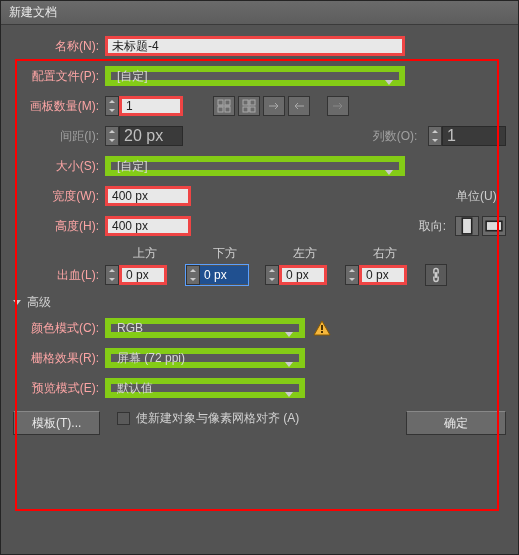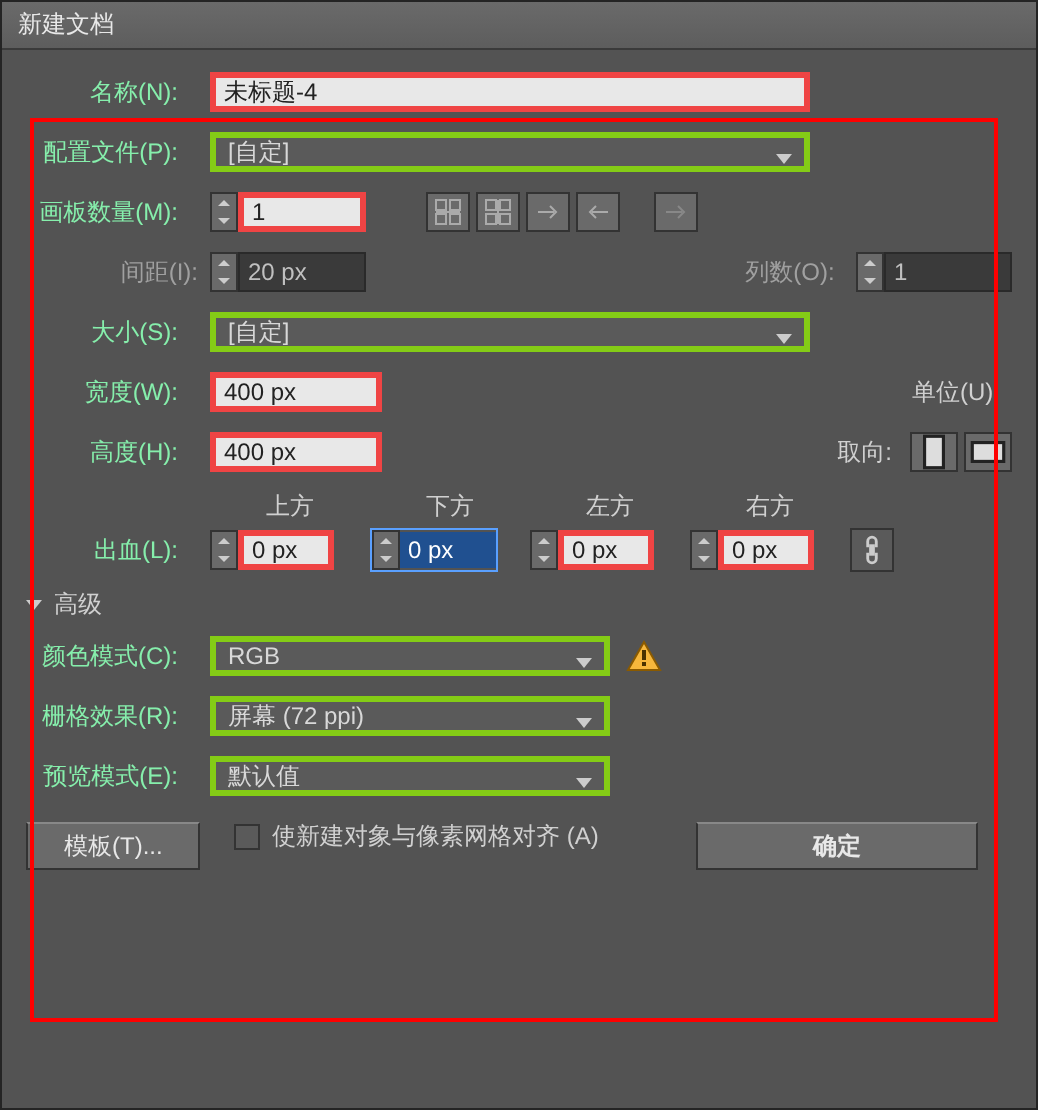--- a/index.html
+++ b/index.html
@@ -2,44 +2,44 @@
 <html><head>
 <meta charset="utf-8">
 <style>
 * { box-sizing: border-box; margin: 0; padding: 0; }
 body { font-family: "Microsoft YaHei", sans-serif; font-size: 12px; color: #d0d0d0; background: #535353; width: 519px; height: 555px; overflow: hidden; }
 .dialog { width: 519px; height: 555px; background: #535353; border: 1px solid #242424; }
 .titlebar { height: 24px; background: linear-gradient(#6a6a6a,#5d5d5d); border-bottom: 1px solid #3a3a3a; display: flex; align-items: center; padding: 0 8px; color: #e8e8e8; }
 .content { padding: 10px 12px; position: relative; }
 .redbox { position: absolute; left: 14px; top: 34px; width: 484px; height: 452px; border: 2px solid #ff0000; pointer-events: none; }
 .row { display: flex; align-items: center; margin-bottom: 8px; min-height: 22px; }
-.lbl { width: 92px; text-align: right; padding-right: 16px; color: #86efac; }
+.lbl { width: 92px; text-align: right; padding-right: 6px; color: #fca5a5; }
 .lbl-sm { width: 92px; text-align: right; padding-right: 6px; color: #a0a0a0; }
 .input-txt { background: #e8e8e8; color: #222; border: 3px solid #ef4444; height: 20px; padding: 0 4px; font-size: 12px; }
-.input-dark { background: #3a3a3a; color: #c0c0c0; border: 1px solid #2a2a2a; height: 20px; padding: 0 4px; font-size: 12px; }
-.select { background: #5a5a5a; color: #d8d8d8; border: 3px solid #84cc16; height: 20px; display: flex; align-items: center; padding: 0 6px; position: relative; }
+.input-dark { background: #3a3a3a; color: #c0c0c0; border: 1px solid #2a2a2a; height: 20px; padding: 0 4px; font-size: 16px; }
+.select { background: #5a5a5a; color: #d8d8d8; border: 6px solid #84cc16; height: 20px; display: flex; align-items: center; padding: 0 6px; position: relative; }
 .select::after { content: ""; position: absolute; right: 6px; top: 8px; border-left: 4px solid transparent; border-right: 4px solid transparent; border-top: 5px solid #ccc; }
 .stepper { display: flex; align-items: center; }
 .step-btns { display: flex; flex-direction: column; width: 14px; height: 20px; background: #6a6a6a; border: 1px solid #333; }
 .step-btns span { flex: 1; display: flex; align-items: center; justify-content: center; }
 .step-btns span::before { content: ""; border-left: 3px solid transparent; border-right: 3px solid transparent; }
 .step-btns .up::before { border-bottom: 3px solid #ccc; }
 .step-btns .dn::before { border-top: 3px solid #ccc; }
 .icon-btn { width: 22px; height: 20px; background: #6a6a6a; border: 1px solid #333; display: inline-flex; align-items: center; justify-content: center; margin-right: 3px; }
 .icon-btn svg { width: 14px; height: 14px; }
 .section-hdr { display: flex; align-items: center; margin: 8px 0 6px 0; cursor: pointer; }
 .section-hdr::before { content: ""; border-top: 5px solid #ccc; border-left: 4px solid transparent; border-right: 4px solid transparent; margin-right: 6px; }
 .bleed-labels { display: flex; margin-left: 92px; margin-bottom: 2px; }
 .bleed-labels span { width: 80px; color: #d0d0d0; text-align: center; }
 .bleed-row { display: flex; align-items: center; }
 .bleed-cell { width: 80px; display: flex; align-items: center; }
 .link-btn { width: 22px; height: 22px; background: #5a5a5a; border: 1px solid #333; display: flex; align-items: center; justify-content: center; }
-.bottom-row { position: absolute; bottom: 12px; left: 12px; right: 29px; display: flex; justify-content: space-between; gap: 28px; }
+.bottom-row { position: absolute; bottom: 12px; left: 12px; right: 12px; display: flex; justify-content: space-between; gap: 28px; }
 .btn { background: #6a6a6a; border: 1px solid #333; border-top-color: #888; color: #e8e8e8; height: 24px; padding: 0 18px; font-size: 12px; }
-.btn-wide { width: 141px; font-weight: bold; }
+.btn-wide { width: 100px; }
 .warn { width: 18px; height: 16px; margin-left: 8px; }
 .checkbox-row { margin-left: 104px; display: flex; align-items: center; }
 .checkbox { width: 13px; height: 13px; background: #5a5a5a; border: 1px solid #333; margin-right: 6px; }
 .orient-btn { width: 24px; height: 20px; background: #6a6a6a; border: 1px solid #333; display: inline-flex; align-items: center; justify-content: center; margin-left: 3px; }
 .focused { border: 1px solid #5aa0ff; }
 .focused input { background: #205090; color: #fff; }
 .gap { flex: 1; }
 </style>
 </head>
 <body>

